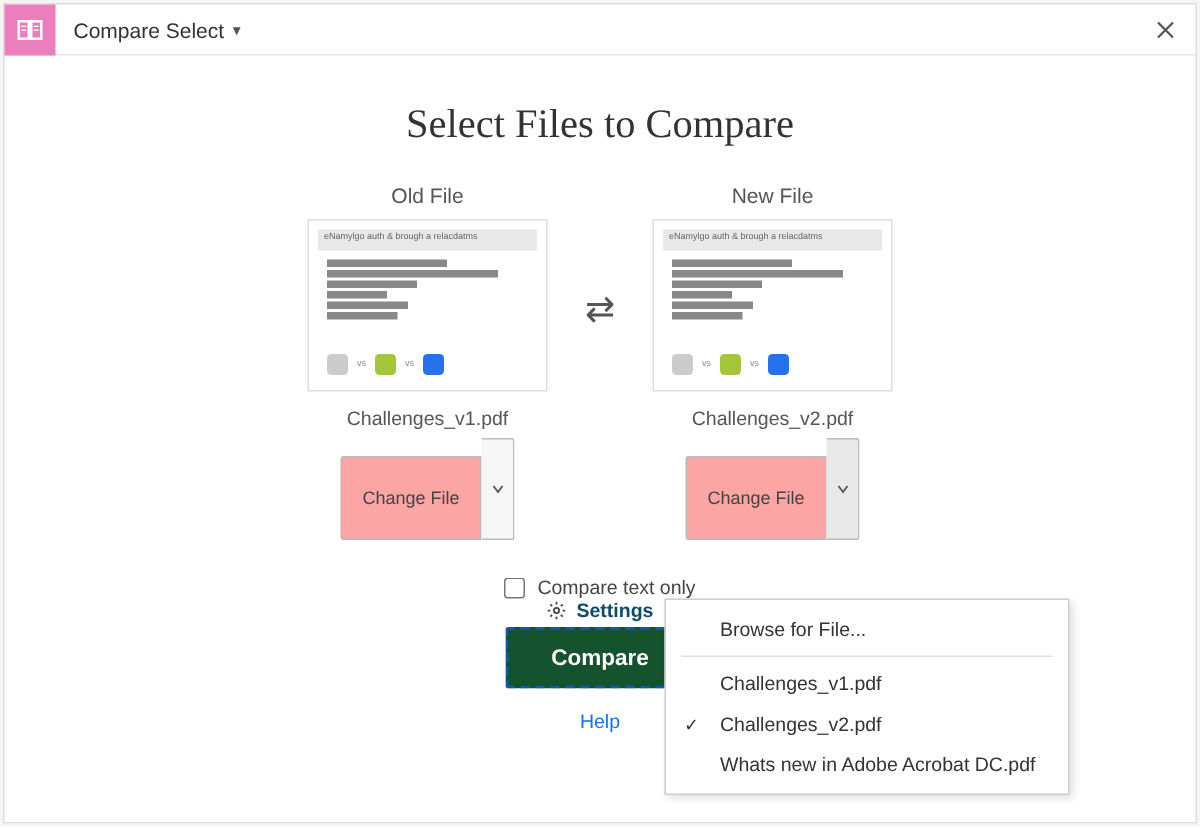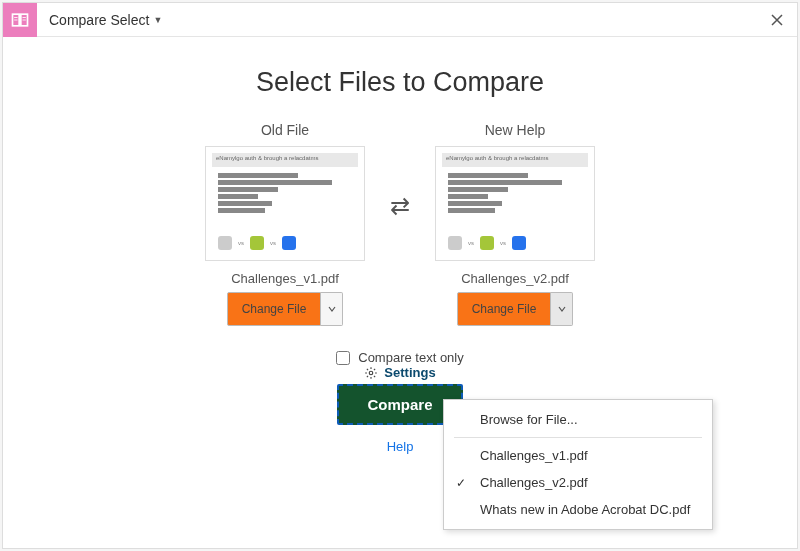--- a/index.html
+++ b/index.html
@@ -7,37 +7,37 @@
 .window { width: 796px; height: 547px; margin: 2px; background: #fff; border: 1px solid #ddd; display: flex; flex-direction: column; }
 .titlebar { height: 34px; display: flex; align-items: center; border-bottom: 1px solid #e5e5e5; }
 .app-icon { width: 34px; height: 34px; background: #ec7ebd; display: flex; align-items: center; justify-content: center; }
 .app-icon svg { width: 20px; height: 20px; }
 .title { margin-left: 12px; font-size: 14px; color: #333; display: flex; align-items: center; gap: 4px; }
 .title .caret { font-size: 9px; color: #555; }
 .spacer { flex: 1; }
 .close-btn { width: 40px; height: 34px; display: flex; align-items: center; justify-content: center; cursor: pointer; }
 .close-btn svg { width: 12px; height: 12px; stroke: #555; stroke-width: 1.5; }
 .content { flex: 1; padding: 30px 40px 0; position: relative; }
-h1 { text-align: center; font-size: 27px; font-weight: 400; color: #333; margin-bottom: 24px; }
+h1 { text-align: center; font-size: 27px; font-weight: 400; color: #333; margin-bottom: 24px; font-family: Liberation Serif, serif; }
 .files-row { display: flex; justify-content: center; align-items: flex-start; gap: 0; }
 .file-col { width: 170px; display: flex; flex-direction: column; align-items: center; }
 .file-label { font-size: 14px; color: #555; margin-bottom: 8px; }
 .thumb { width: 160px; height: 115px; border: 1px solid #ddd; background: #fff; padding: 6px; display: flex; flex-direction: column; }
 .thumb-header { height: 14px; background: #e8e8e8; font-size: 6px; color: #666; padding: 2px 4px; white-space: nowrap; overflow: hidden; margin-bottom: 4px; }
 .thumb-body { flex: 1; padding: 2px 6px; font-size: 5px; color: #555; line-height: 1.4; }
 .thumb-body .line { height: 5px; background: #888; margin-bottom: 2px; }
 .thumb-icons { display: flex; gap: 6px; align-items: center; padding: 2px 6px 4px; }
 .mini-icon { width: 14px; height: 14px; border-radius: 3px; }
 .ios { background: #ccc; }
 .vs { font-size: 6px; color: #888; }
 .android { background: #a4c639; }
 .win { background: #2672ec; }
 .filename { margin-top: 10px; font-size: 13px; color: #555; }
 .change-btn-wrap { display: flex; margin-top: 6px; }
-.change-btn { border: 1px solid #bbb; background: #f97316; font-size: 12px; color: #444; padding: 9px 14px; cursor: pointer; border-radius: 2px 0 0 2px; }
+.change-btn { border: 1px solid #bbb; background: #fca5a5; font-size: 12px; color: #444; padding: 20px 14px; cursor: pointer; border-radius: 2px 0 0 2px; margin-top: 12px; }
 .change-dd { border: 1px solid #bbb; border-left: none; background: #f6f6f6; width: 22px; display: flex; align-items: center; justify-content: center; cursor: pointer; border-radius: 0 2px 2px 0; }
 .change-dd.active { background: #e8e8e8; }
 .change-dd svg { width: 8px; height: 8px; }
 .swap-col { width: 60px; display: flex; align-items: center; justify-content: center; margin-top: 70px; }
 .swap-icon { font-size: 24px; color: #555; cursor: pointer; }
 .options { margin-top: 24px; display: flex; flex-direction: column; align-items: center; gap: 0; }
 .checkbox-row { display: flex; align-items: center; gap: 8px; font-size: 13px; color: #444; }
 .checkbox-row input { width: 14px; height: 14px; }
 .settings-row { display: flex; align-items: flex-end; gap: 6px; font-size: 13px; color: #0c4a6e; cursor: pointer; font-weight: bold; }
 .gear { width: 14px; height: 14px; }
@@ -105,21 +105,21 @@
               </svg>
           </div>
         </div>
       </div>
 
       <div class="swap-col">
         <div class="swap-icon">⇄</div>
       </div>
 
       <div class="file-col">
-        <div class="file-label">New Help</div>
+        <div class="file-label">New File</div>
         <div class="thumb">
           <div class="thumb-header">eNamylgo auth &amp; brough a relacdatms</div>
           <div class="thumb-body">
             <div class="line" style="width:60%"></div>
               <div class="line" style="width:85%"></div>
               <div class="line" style="width:45%"></div>
               <div class="line" style="width:30%"></div>
               <div class="line" style="width:40%"></div>
               <div class="line" style="width:35%"></div>
           </div>

